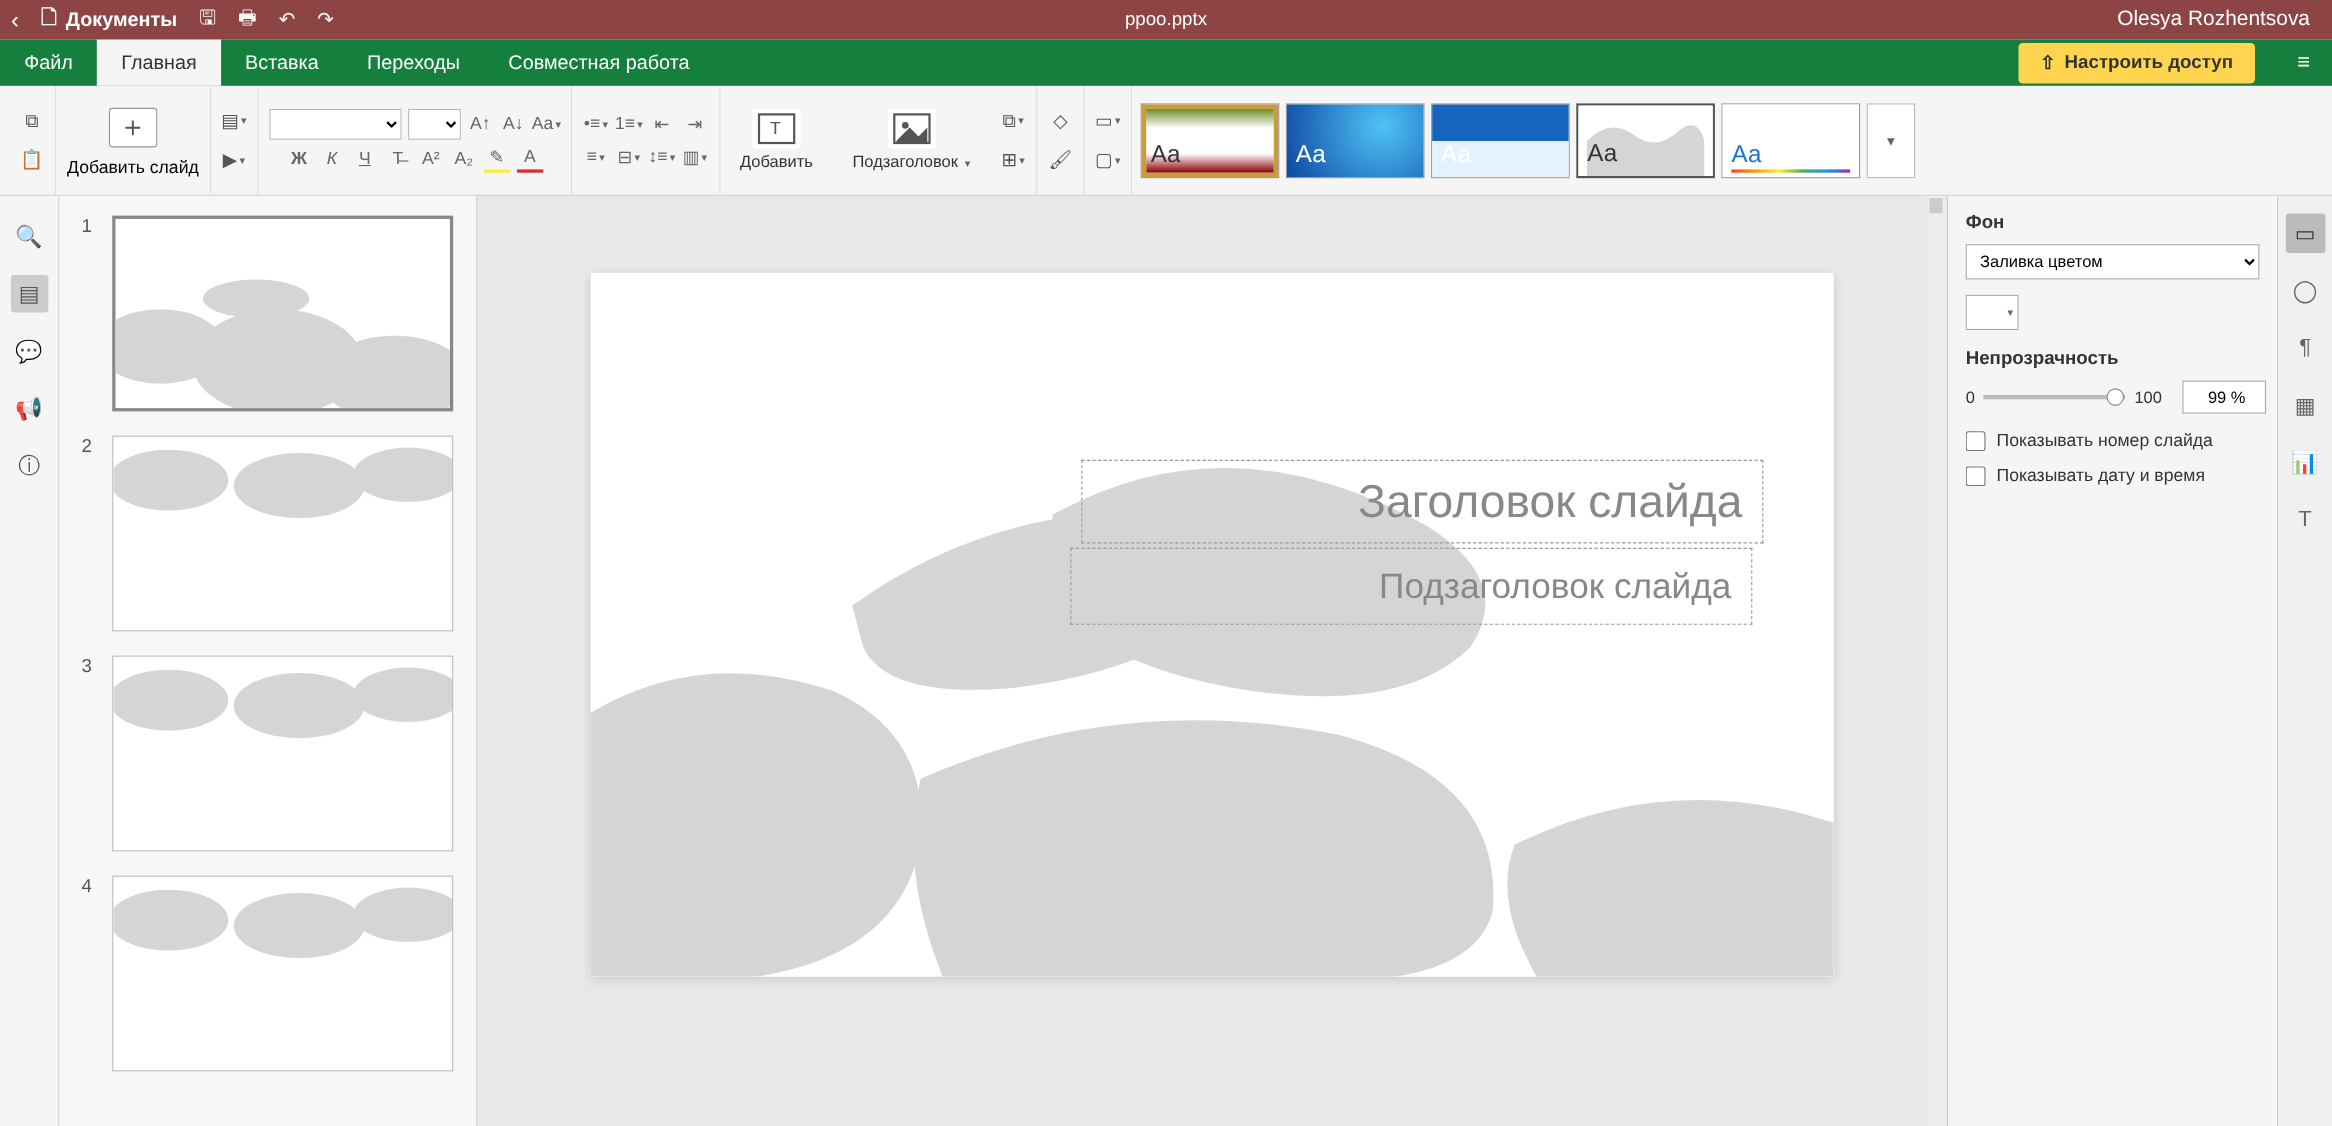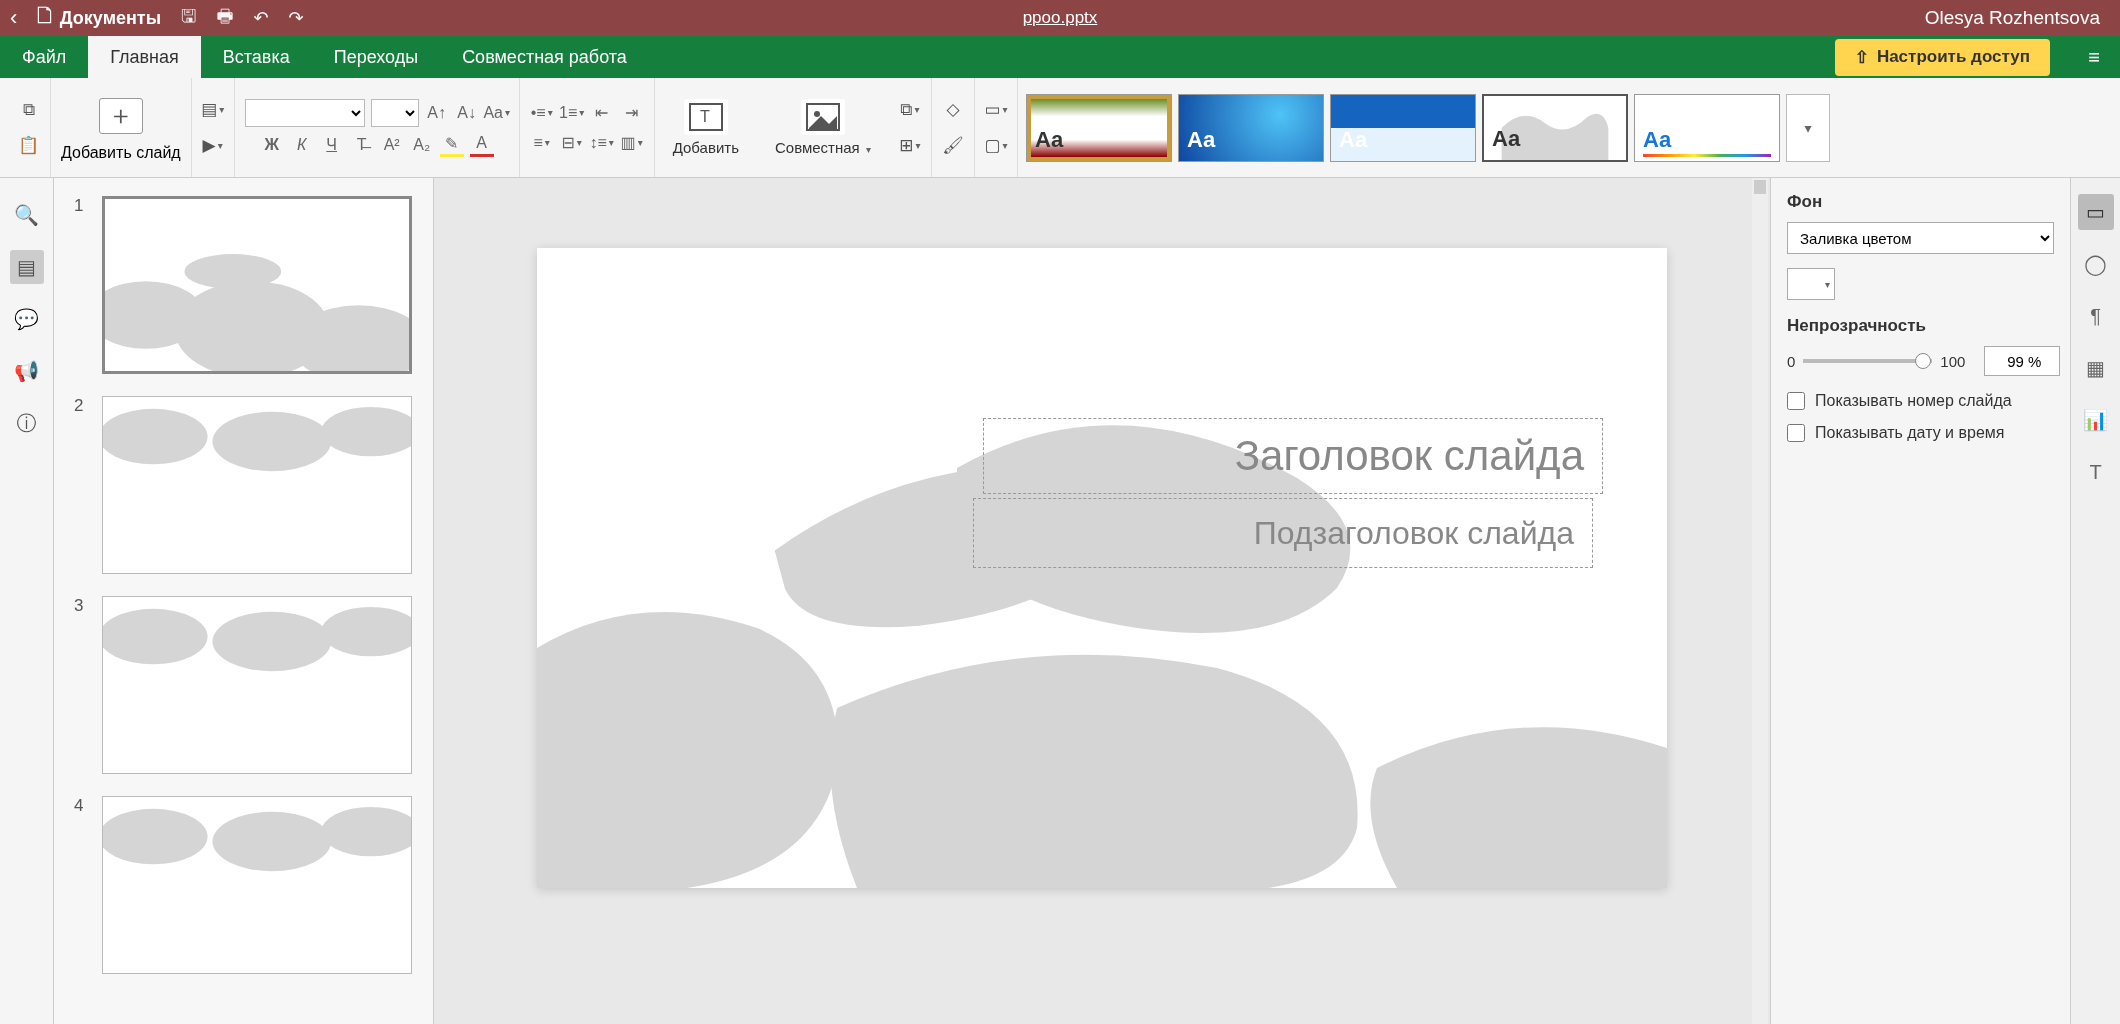--- a/index.html
+++ b/index.html
@@ -4,21 +4,21 @@
 <style>
 * { margin: 0; padding: 0; box-sizing: border-box; font-family: Arial, sans-serif; }
 body { width: 2120px; height: 1024px; overflow: hidden; background: #f0f0f0; display: flex; flex-direction: column; }
 
 
 .titlebar { height: 36px; background: #8c4444; display: flex; align-items: center; color: #fff; font-size: 18px; position: relative; }
 .titlebar-left { display: flex; align-items: center; gap: 20px; padding-left: 10px; }
 .back-btn { font-size: 22px; cursor: pointer; }
 .docs-label { display: flex; align-items: center; gap: 8px; font-weight: 600; }
 .tb-icon { font-size: 18px; cursor: pointer; opacity: 0.95; }
-.filename { position: absolute; left: 50%; transform: translateX(-50%); font-size: 17px; text-decoration: underline; }
+.filename { position: absolute; left: 50%; transform: translateX(-50%); font-size: 17px; }
 .username { position: absolute; right: 20px; font-size: 19px; }
 
 
 .menubar { height: 42px; background: #15803d; display: flex; align-items: center; position: relative; }
 .menu-item { padding: 0 22px; height: 100%; display: flex; align-items: center; color: #fff; font-size: 18px; cursor: pointer; }
 .menu-item.active { background: #f5f5f5; color: #333; }
 .share-btn { position: absolute; right: 70px; background: #ffd54f; color: #333; border: none; border-radius: 4px; padding: 8px 20px; font-size: 17px; font-weight: 600; cursor: pointer; display: flex; align-items: center; gap: 8px; }
 .hamburger { position: absolute; right: 20px; color: #fff; font-size: 20px; cursor: pointer; }
 
 
@@ -31,21 +31,21 @@
 .rb-bigbtn .big-icon { width: 44px; height: 36px; border: 1px solid #999; border-radius: 3px; display: flex; align-items: center; justify-content: center; font-size: 26px; color: #555; background: #fff;}
 .rb-bigbtn .label { font-size: 15px; color: #333; }
 .rb-row { display: flex; gap: 6px; align-items: center; }
 .font-select { width: 120px; height: 28px; border: 1px solid #bbb; background: #fff; font-size: 14px; padding: 0 6px; }
 .size-select { width: 48px; height: 28px; border: 1px solid #bbb; background: #fff; font-size: 14px; }
 .small-ic { width: 24px; height: 24px; display: flex; align-items: center; justify-content: center; color: #666; font-size: 16px; cursor: pointer;}
 .dd-arrow { font-size: 10px; color: #666; margin-left: 2px;}
 
 
 .theme-gallery { display: flex; gap: 6px; align-items: center; height: 100%; padding: 0 8px; }
-.theme-thumb { width: 146px; height: 68px; border: 1px solid #999; position: relative; cursor: pointer; display: flex; align-items: flex-end; padding: 8px; font-size: 22px; font-weight: bold; color: #333; }
+.theme-thumb { width: 126px; height: 68px; border: 1px solid #999; position: relative; cursor: pointer; display: flex; align-items: flex-end; padding: 8px; font-size: 22px; font-weight: normal; color: #333; }
 .theme-thumb.selected { border: 2px solid #555; }
 .theme-thumb .aa { position: relative; z-index: 2; }
 .theme-thumb .tbg { position: absolute; inset: 0; }
 .theme-more { width: 44px; height: 68px; border: 1px solid #bbb; background: #fff; display: flex; align-items: center; justify-content: center; font-size: 14px; color: #666; cursor: pointer; }
 
 
 .workarea { flex: 1; display: flex; background: #e8e8e8; overflow: hidden; }
 
 
 .left-toolbar { width: 54px; background: #f5f5f5; border-right: 1px solid #ccc; display: flex; flex-direction: column; align-items: center; gap: 18px; padding-top: 20px; }
@@ -196,21 +196,21 @@
   </div>
   <div class="ribbon-group noborder">
     <div class="rb-bigbtn">
       <div class="big-icon" style="border:none;">
         <svg width="36" height="30">
             <rect x="2" y="2" width="32" height="26" fill="none" stroke="#555" stroke-width="2"></rect>
             <circle cx="12" cy="12" r="3" fill="#555"></circle>
             <path d="M4 26 L16 14 L24 22 L32 14 L32 28 L4 28 Z" fill="#555"></path>
           </svg>
       </div>
-      <span class="label"><span>Совместная</span> <span class="dd-arrow">▾</span></span>
+      <span class="label"><span>Подзаголовок</span> <span class="dd-arrow">▾</span></span>
     </div>
   </div>
 
   <div class="ribbon-vertical">
     <span class="rb-iconbtn">⧉<span class="dd-arrow">▾</span></span>
     <span class="rb-iconbtn">⊞<span class="dd-arrow">▾</span></span>
   </div>
 
   <div class="ribbon-vertical">
     <span class="rb-iconbtn">◇</span>

